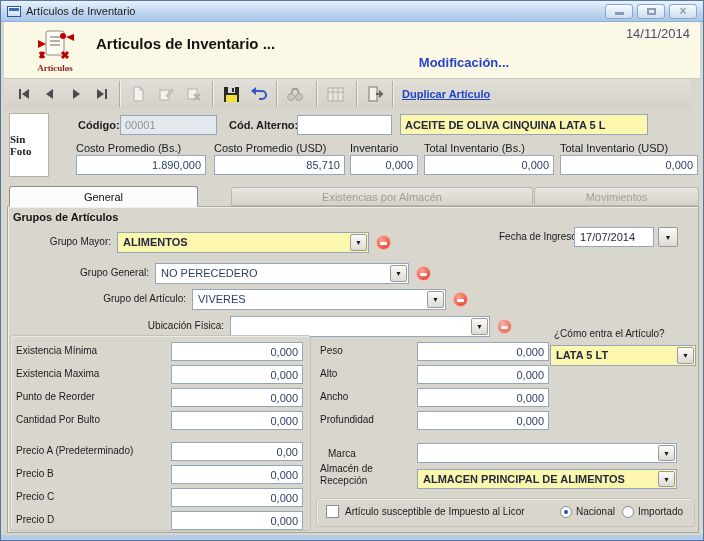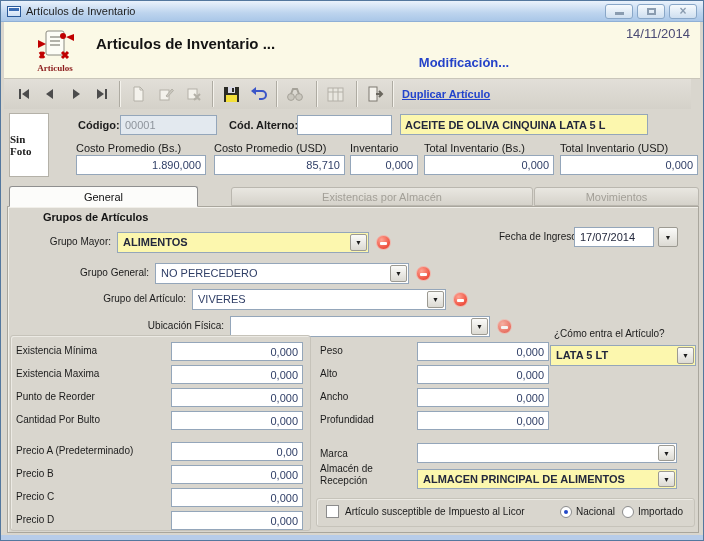--- a/index.html
+++ b/index.html
@@ -90,21 +90,21 @@
     justify-content:center; font-size:11px; border-radius:3px 3px 0 0; }
   .tab.active{ top:0; height:21px; background:#fcfcfa; border:1px solid #8f8f8f;
     border-bottom:1px solid #fcfcfa; color:#111; z-index:5; }
   .tab.inactive{ background:linear-gradient(#e9e7e1,#d5d2ca); border:1px solid #bab7af; color:#a29f97; }
 
   
   .panel{
     position:absolute; left:6px; top:205px; width:692px; height:327px;
     background:#d9d6ce; border:1px solid #a9a69d; box-shadow:inset 1px 1px 0 #f1efe9;
   }
-  .sect-title{ position:absolute; left:5px; top:4px; font-size:11px; font-weight:bold; color:#141414;margin-left:30px; }
+  .sect-title{ position:absolute; left:5px; top:4px; font-size:11px; font-weight:bold; color:#141414; }
   .plbl{ position:absolute; font-size:10px; color:#1b1b1b; white-space:nowrap; }
   .plbl.r{ text-align:right; }
 
   .combo{ position:absolute; height:21px; background:#fff; border:1px solid #94a6ba; }
   .combo .ctxt{ position:absolute; left:5px; top:3px; font-size:11px; color:#23283d;
     font-weight:bold; white-space:nowrap; overflow:hidden; right:20px; }
   .combo.plain .ctxt{ font-weight:normal; color:#2f3e66; }
   .combo .dd{
     position:absolute; right:1px; top:1px; bottom:1px; width:17px;
     background:linear-gradient(#fbfbf9,#dcdad3); border:1px solid #9c9a92; border-radius:2px;
@@ -365,21 +365,21 @@
 
     <span class="plbl" style="left:312px; top:138px">Peso</span>
     <div class="field" style="left:409px; top:135px; width:132px; height:19px">0,000</div>
     <span class="plbl" style="left:312px; top:161px">Alto</span>
     <div class="field" style="left:409px; top:158px; width:132px; height:19px">0,000</div>
     <span class="plbl" style="left:312px; top:184px">Ancho</span>
     <div class="field" style="left:409px; top:181px; width:132px; height:19px">0,000</div>
     <span class="plbl" style="left:312px; top:207px">Profundidad</span>
     <div class="field" style="left:409px; top:204px; width:132px; height:19px">0,000</div>
 
-    <span class="plbl" style="left:312px; top:241px">Marca</span>
+    <span class="plbl" style="left:320px; top:241px">Marca</span>
     <div class="combo plain" style="left:409px; top:236px; width:260px; height:20px">
       <span class="ctxt"></span>
       <span class="dd">▼</span>
     </div>
 
     <span class="plbl" style="left:312px; top:256px; width:66px; white-space:normal; line-height:12px">Almacén de Recepción</span>
     <div class="combo yellow" style="left:409px; top:262px; width:260px; height:20px">
       <span class="ctxt">ALMACEN PRINCIPAL DE ALIMENTOS</span>
       <span class="dd">▼</span>
     </div>

